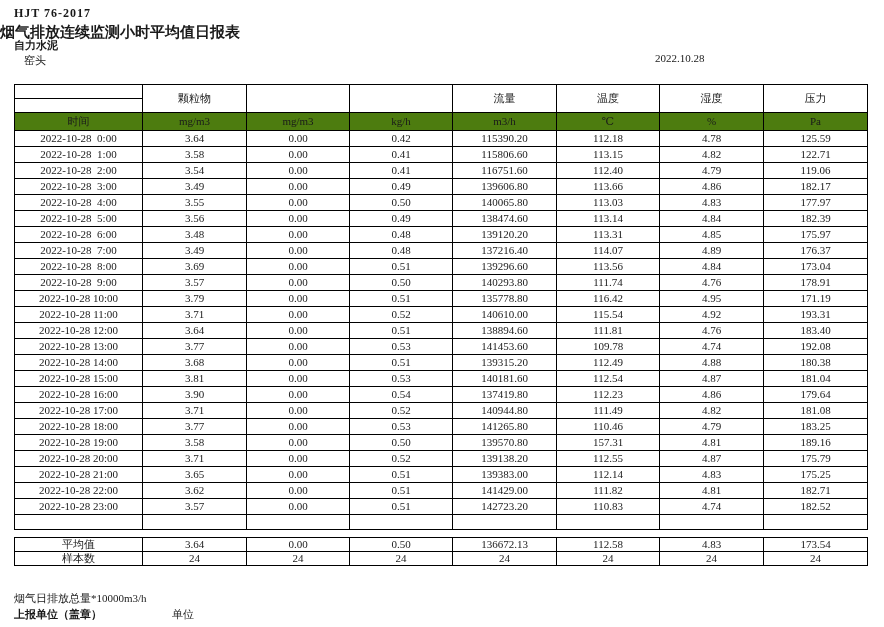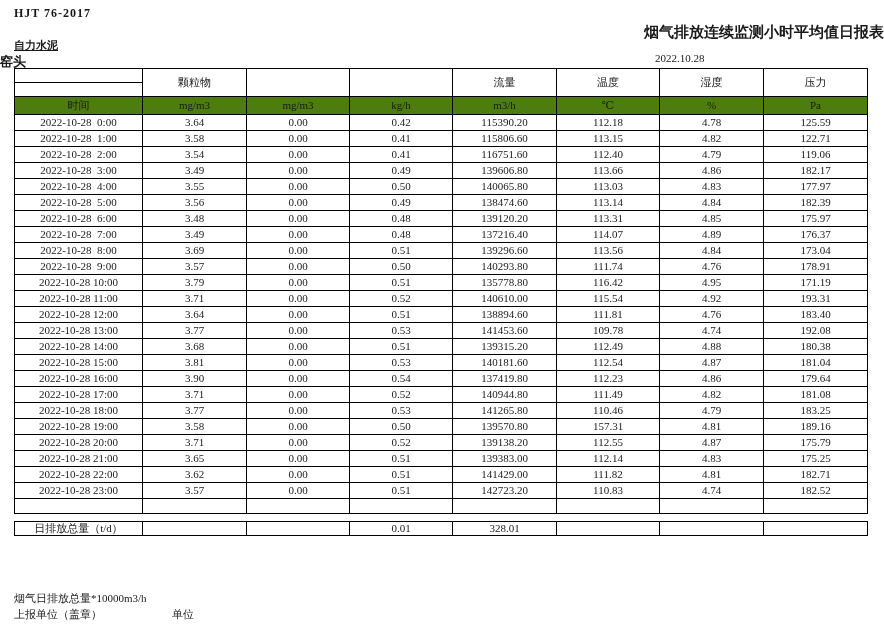--- a/index.html
+++ b/index.html
@@ -6,46 +6,46 @@
   body {
     width: 884px; height: 627px;
     background: #ffffff;
     font-family: "Liberation Serif", "DejaVu Serif", serif;
     color: #1a1a1a;
     position: relative;
     overflow: hidden;
   }
   .abs { position: absolute; }
   .standard { left: 14px; top: 6px; font-weight: bold; font-size: 12px; letter-spacing: 1px; }
-  .title { left: 0; top: 23px; width: 884px; text-align: right; font-weight: bold; font-size: 15px; }
-  .company { left: 14px; top: 38px; font-weight: bold; font-size: 11px; text-decoration: underline; }
-  .station { left: 0; top: 53px; font-weight: bold; font-size: 13px; }
+  .title { left: 0; top: 23px; width: 884px; text-align: left; font-weight: bold; font-size: 15px; }
+  .company { left: 14px; top: 38px; font-weight: bold; font-size: 11px; }
+  .station { left: 24px; top: 53px; font-weight: normal; font-size: 11px; }
   .date { left: 655px; top: 52px; font-size: 11px; }
 
-  .tablewrap { left: 14px; top: 68px; width: 853px; }
+  .tablewrap { left: 14px; top: 84px; width: 853px; }
   table { border-collapse: collapse; table-layout: fixed; width: 853px; }
   td {
     border: 1px solid #000;
     font-size: 11px;
     text-align: center;
     vertical-align: middle;
     padding: 0 2px;
     height: 15px;
     line-height: 13px;
     overflow: hidden;
   }
   td:first-child { white-space: pre; }
   tr.h14 td { height: 13px; }
   tr.greenrow td { background: #4d7c0f; height: 17px; }
   tr.blankrow td { height: 14px; }
   .gap { height: 7px; }
   .summary td { height: 13px; }
 
   .footnote  { left: 14px;  top: 591px; font-size: 11px; text-align: center; }
-  .reportunit{ left: 14px;  top: 607px; font-size: 11px; }
+  .reportunit{ left: 14px;  top: 607px; font-size: 11px; font-weight: bold; }
   .unitlabel { left: 172px; top: 607px; font-size: 11px; text-align: right; }
 </style>
 </head>
 <body>
 
 <div class="abs standard">HJT  76-2017</div>
 <div class="abs title">烟气排放连续监测小时平均值日报表</div>
 <div class="abs company">自力水泥</div>
 <div class="abs station">窑头</div>
 <div class="abs date">2022.10.28</div>
@@ -351,28 +351,38 @@
         <col style="width:104px">
         <col style="width:103px">
         <col style="width:103px">
       <col style="width:104px">
         <col style="width:103px">
         <col style="width:104px">
         <col style="width:104px">
     </colgroup>
     <tbody>
         <tr>
-          <td>日排放总量（t/d）</td>
-          <td></td>
-          <td></td>
-          <td>0.01</td>
-          <td>328.01</td>
-          <td></td>
-          <td></td>
-          <td></td>
+          <td>平均值</td>
+          <td>3.64</td>
+          <td>0.00</td>
+          <td>0.50</td>
+          <td>136672.13</td>
+          <td>112.58</td>
+          <td>4.83</td>
+          <td>173.54</td>
+        </tr>
+        <tr>
+          <td>样本数</td>
+          <td>24</td>
+          <td>24</td>
+          <td>24</td>
+          <td>24</td>
+          <td>24</td>
+          <td>24</td>
+          <td>24</td>
         </tr>
       </tbody>
   </table>
 </div>
 
 <div class="abs footnote">烟气日排放总量*10000m3/h</div>
 <div class="abs reportunit">上报单位（盖章）</div>
 <div class="abs unitlabel">单位</div>
 
 </body></html>

